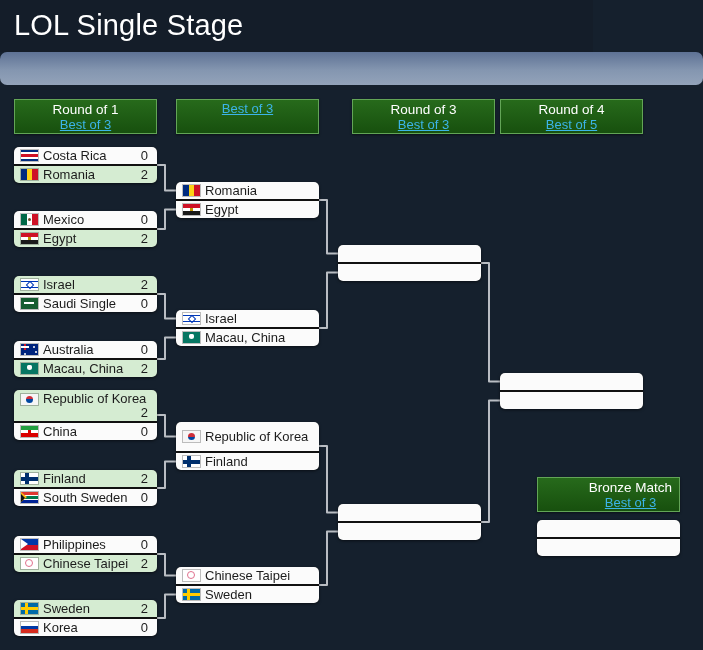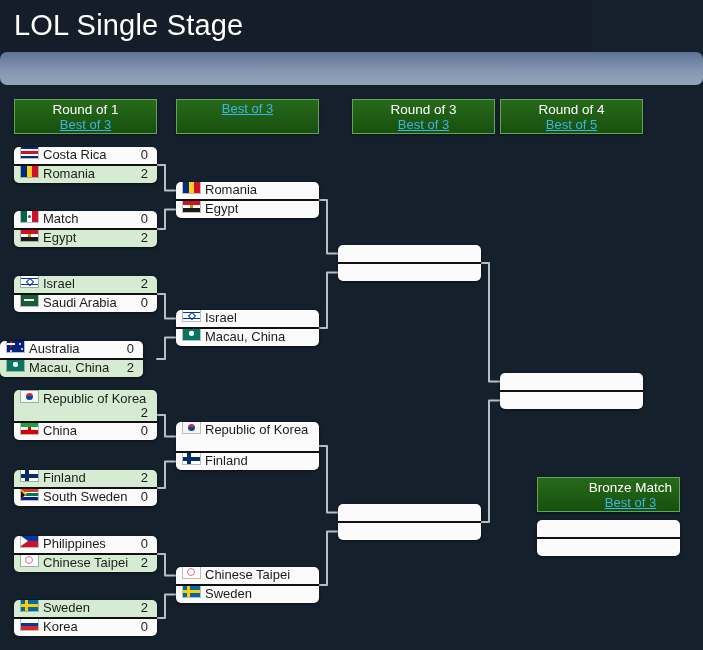--- a/index.html
+++ b/index.html
@@ -13,21 +13,21 @@
   .round-header{position:absolute;top:99px;width:143px;height:35px;text-align:center;
       background:linear-gradient(180deg,#276a1b 0%,#17500e 100%);
       border:1px solid #63a557;border-radius:0;padding-top:2px;
       box-shadow:0 1px 2px rgba(0,0,0,.5);}
   .bronze-header{top:477px;left:537px;padding-left:44px;}
   .rh-label{color:#ffffff;font-size:13.5px;line-height:16px;}
   .rh-sub{color:#3cb4e8;font-size:13px;line-height:14px;text-decoration:underline;}
   svg.wires{position:absolute;left:0;top:0;pointer-events:none;}
   .match{position:absolute;width:143px;border-radius:5px;background:#111111;
          box-shadow:0 1px 3px rgba(0,0,0,.55);display:flex;flex-direction:column;gap:2px;}
-  .row{display:flex;align-items:flex-start;height:17px;background:#fbfbfb;padding:0 9px 0 7px;
+  .row{display:flex;align-items:center;height:17px;background:#fbfbfb;padding:0 9px 0 7px;
        font-size:13px;color:#1c1c1c;line-height:16px;white-space:nowrap;}
   .row:first-child{border-radius:5px 5px 0 0;}
   .row:last-child{border-radius:0 0 5px 5px;}
   .row.winner{background:#d5ecd2;}
   .row .team{flex:1 1 auto;overflow:hidden;}
   .row .score{margin-left:auto;padding-left:4px;}
   .row.tall{height:31px;flex-wrap:wrap;align-content:flex-start;padding-top:1px;}
   .row.tall .team{flex:0 0 calc(100% - 23px);}
   .row.tall .score{margin-left:auto;line-height:12px;}
   .row.tallname{height:29px;}
@@ -133,44 +133,44 @@
     <div class="row winner">
       <span class="flag" data-flag="romania"></span>
       <span class="team">Romania</span>
       <span class="score">2</span>
     </div>
   </div>
 
   <div class="match" style="left:14px;top:211px">
     <div class="row">
       <span class="flag" data-flag="mexico"></span>
-      <span class="team">Match</span>
+      <span class="team">Mexico</span>
       <span class="score">0</span>
     </div>
     <div class="row winner">
       <span class="flag" data-flag="egypt"></span>
       <span class="team">Egypt</span>
       <span class="score">2</span>
     </div>
   </div>
 
   <div class="match" style="left:14px;top:276px">
     <div class="row winner">
       <span class="flag" data-flag="israel"></span>
       <span class="team">Israel</span>
       <span class="score">2</span>
     </div>
     <div class="row">
       <span class="flag" data-flag="saudi-arabia"></span>
-      <span class="team">Saudi Arabia</span>
-      <span class="score">0</span>
-    </div>
-  </div>
-
-  <div class="match" style="left:0;top:341px">
+      <span class="team">Saudi Single</span>
+      <span class="score">0</span>
+    </div>
+  </div>
+
+  <div class="match" style="left:14px;top:341px">
     <div class="row">
       <span class="flag" data-flag="australia"></span>
       <span class="team">Australia</span>
       <span class="score">0</span>
     </div>
     <div class="row winner">
       <span class="flag" data-flag="macau"></span>
       <span class="team">Macau, China</span>
       <span class="score">2</span>
     </div>

